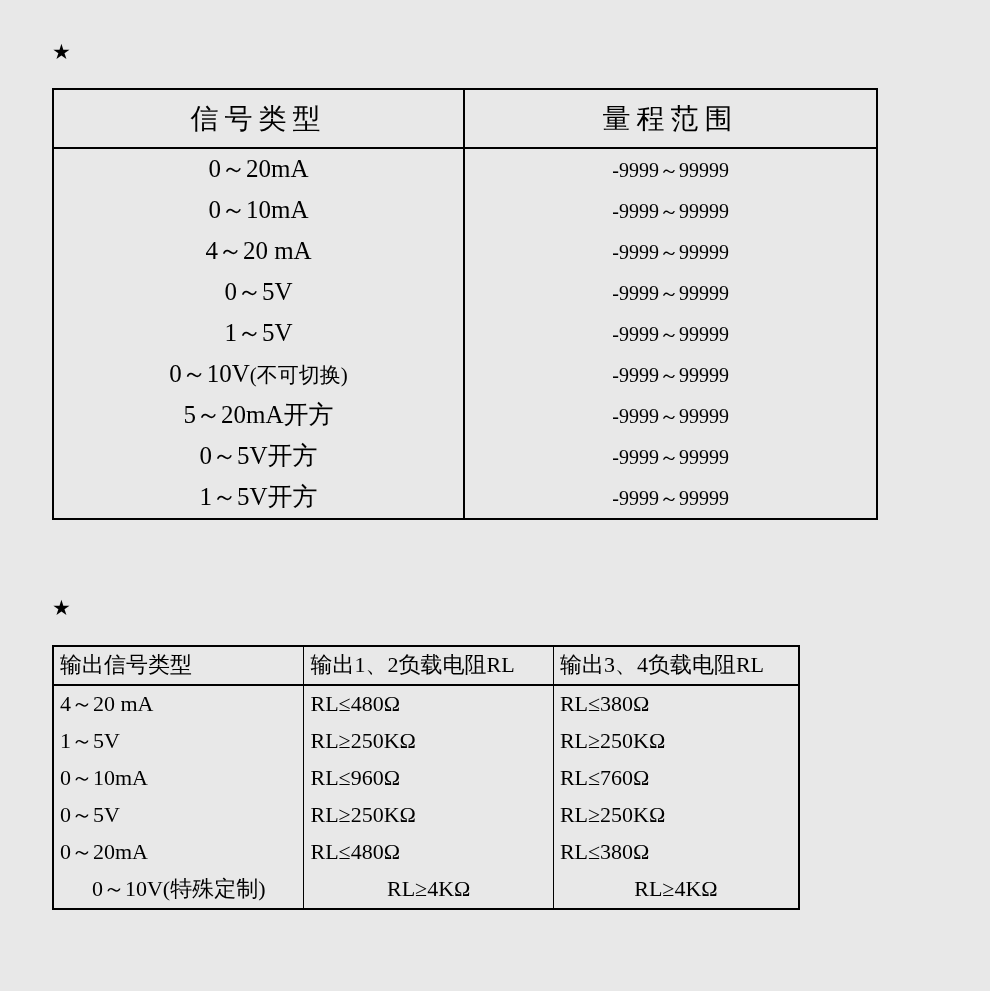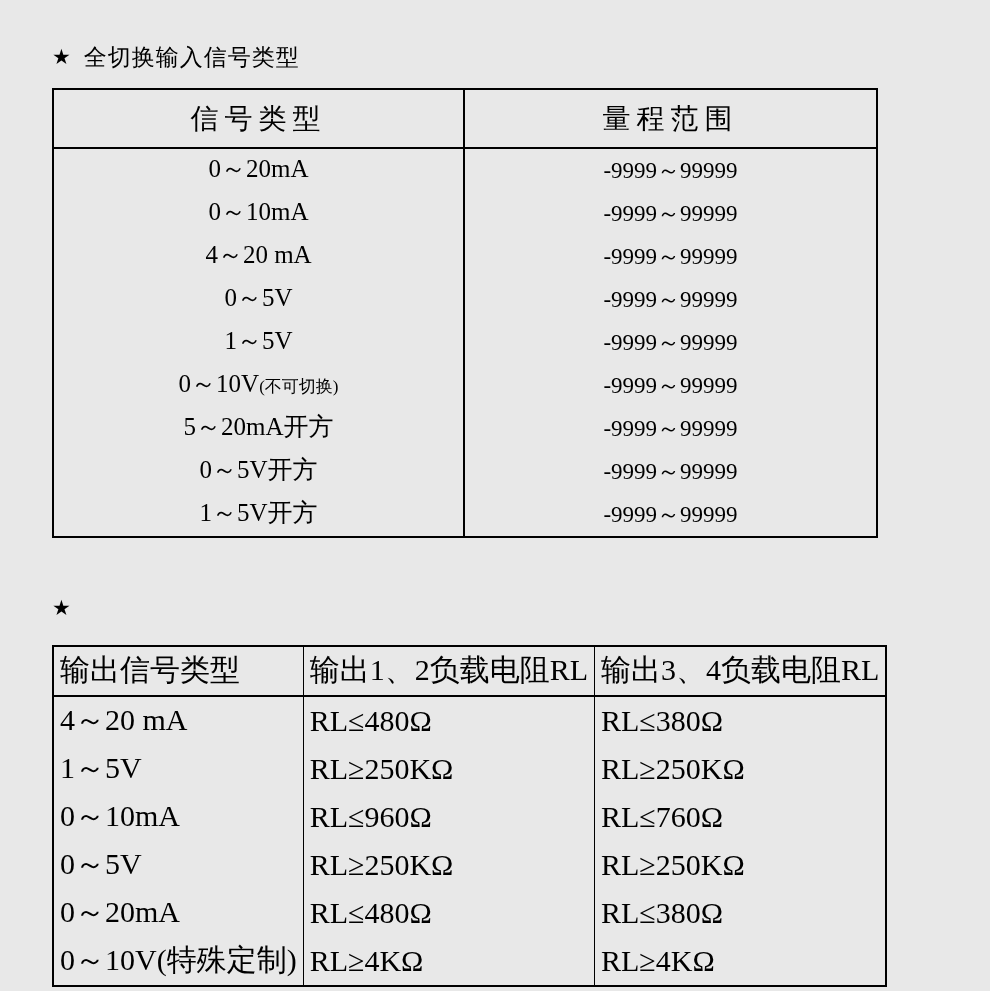--- a/index.html
+++ b/index.html
@@ -81,38 +81,38 @@
     height: 40px;
     padding: 0;
     line-height: 40px;
     white-space: nowrap;
   }
   #table-input tbody td.type-cell {
     width: 410px;
   }
   #table-input tbody td.range-cell {
     width: 412px;
-    font-size: 23px;
+    font-size: 20px;
   }
   .small-note {
-    font-size: 17px;
+    font-size: 21px;
   }
 
   
   #table-output {
     position: absolute;
     left: 52px;
     top: 645px;
     width: 748px;
     border: 2px solid #000;
   }
   #table-output th,
   #table-output td {
     border: 1px solid #000;
-    font-size: 30px;
+    font-size: 22px;
     font-weight: normal;
     text-align: left;
     padding: 3px 6px 4px 6px;
     height: 36px;
     box-sizing: border-box;
     white-space: nowrap;
   }
   #table-output th:first-child,
   #table-output td:first-child {
     border-left: none;
@@ -124,33 +124,33 @@
   #table-output thead th {
     border-top: none;
     border-bottom: 2px solid #000;
   }
   #table-output tbody tr td {
     border-top: none;
     border-bottom: none;
   }
   #table-output tbody tr:last-child td {
     border-bottom: none;
+    text-align: center;
   }
   #table-output col.c1 { width: 252px; }
   #table-output col.c2 { width: 250px; }
   #table-output col.c3 { width: 246px; }
 </style>
 </head>
 <body>
 
 <div class="page">
 
   <div class="section-heading" id="heading-1">
     <span class="star">★</span>
-    <span>全切换输入信号类型</span>
   </div>
 
   <table class="tbl" id="table-input">
     <thead>
       <tr>
         <th>信号类型</th>
         <th class="col-sep">量程范围</th>
       </tr>
     </thead>
     <tbody>

